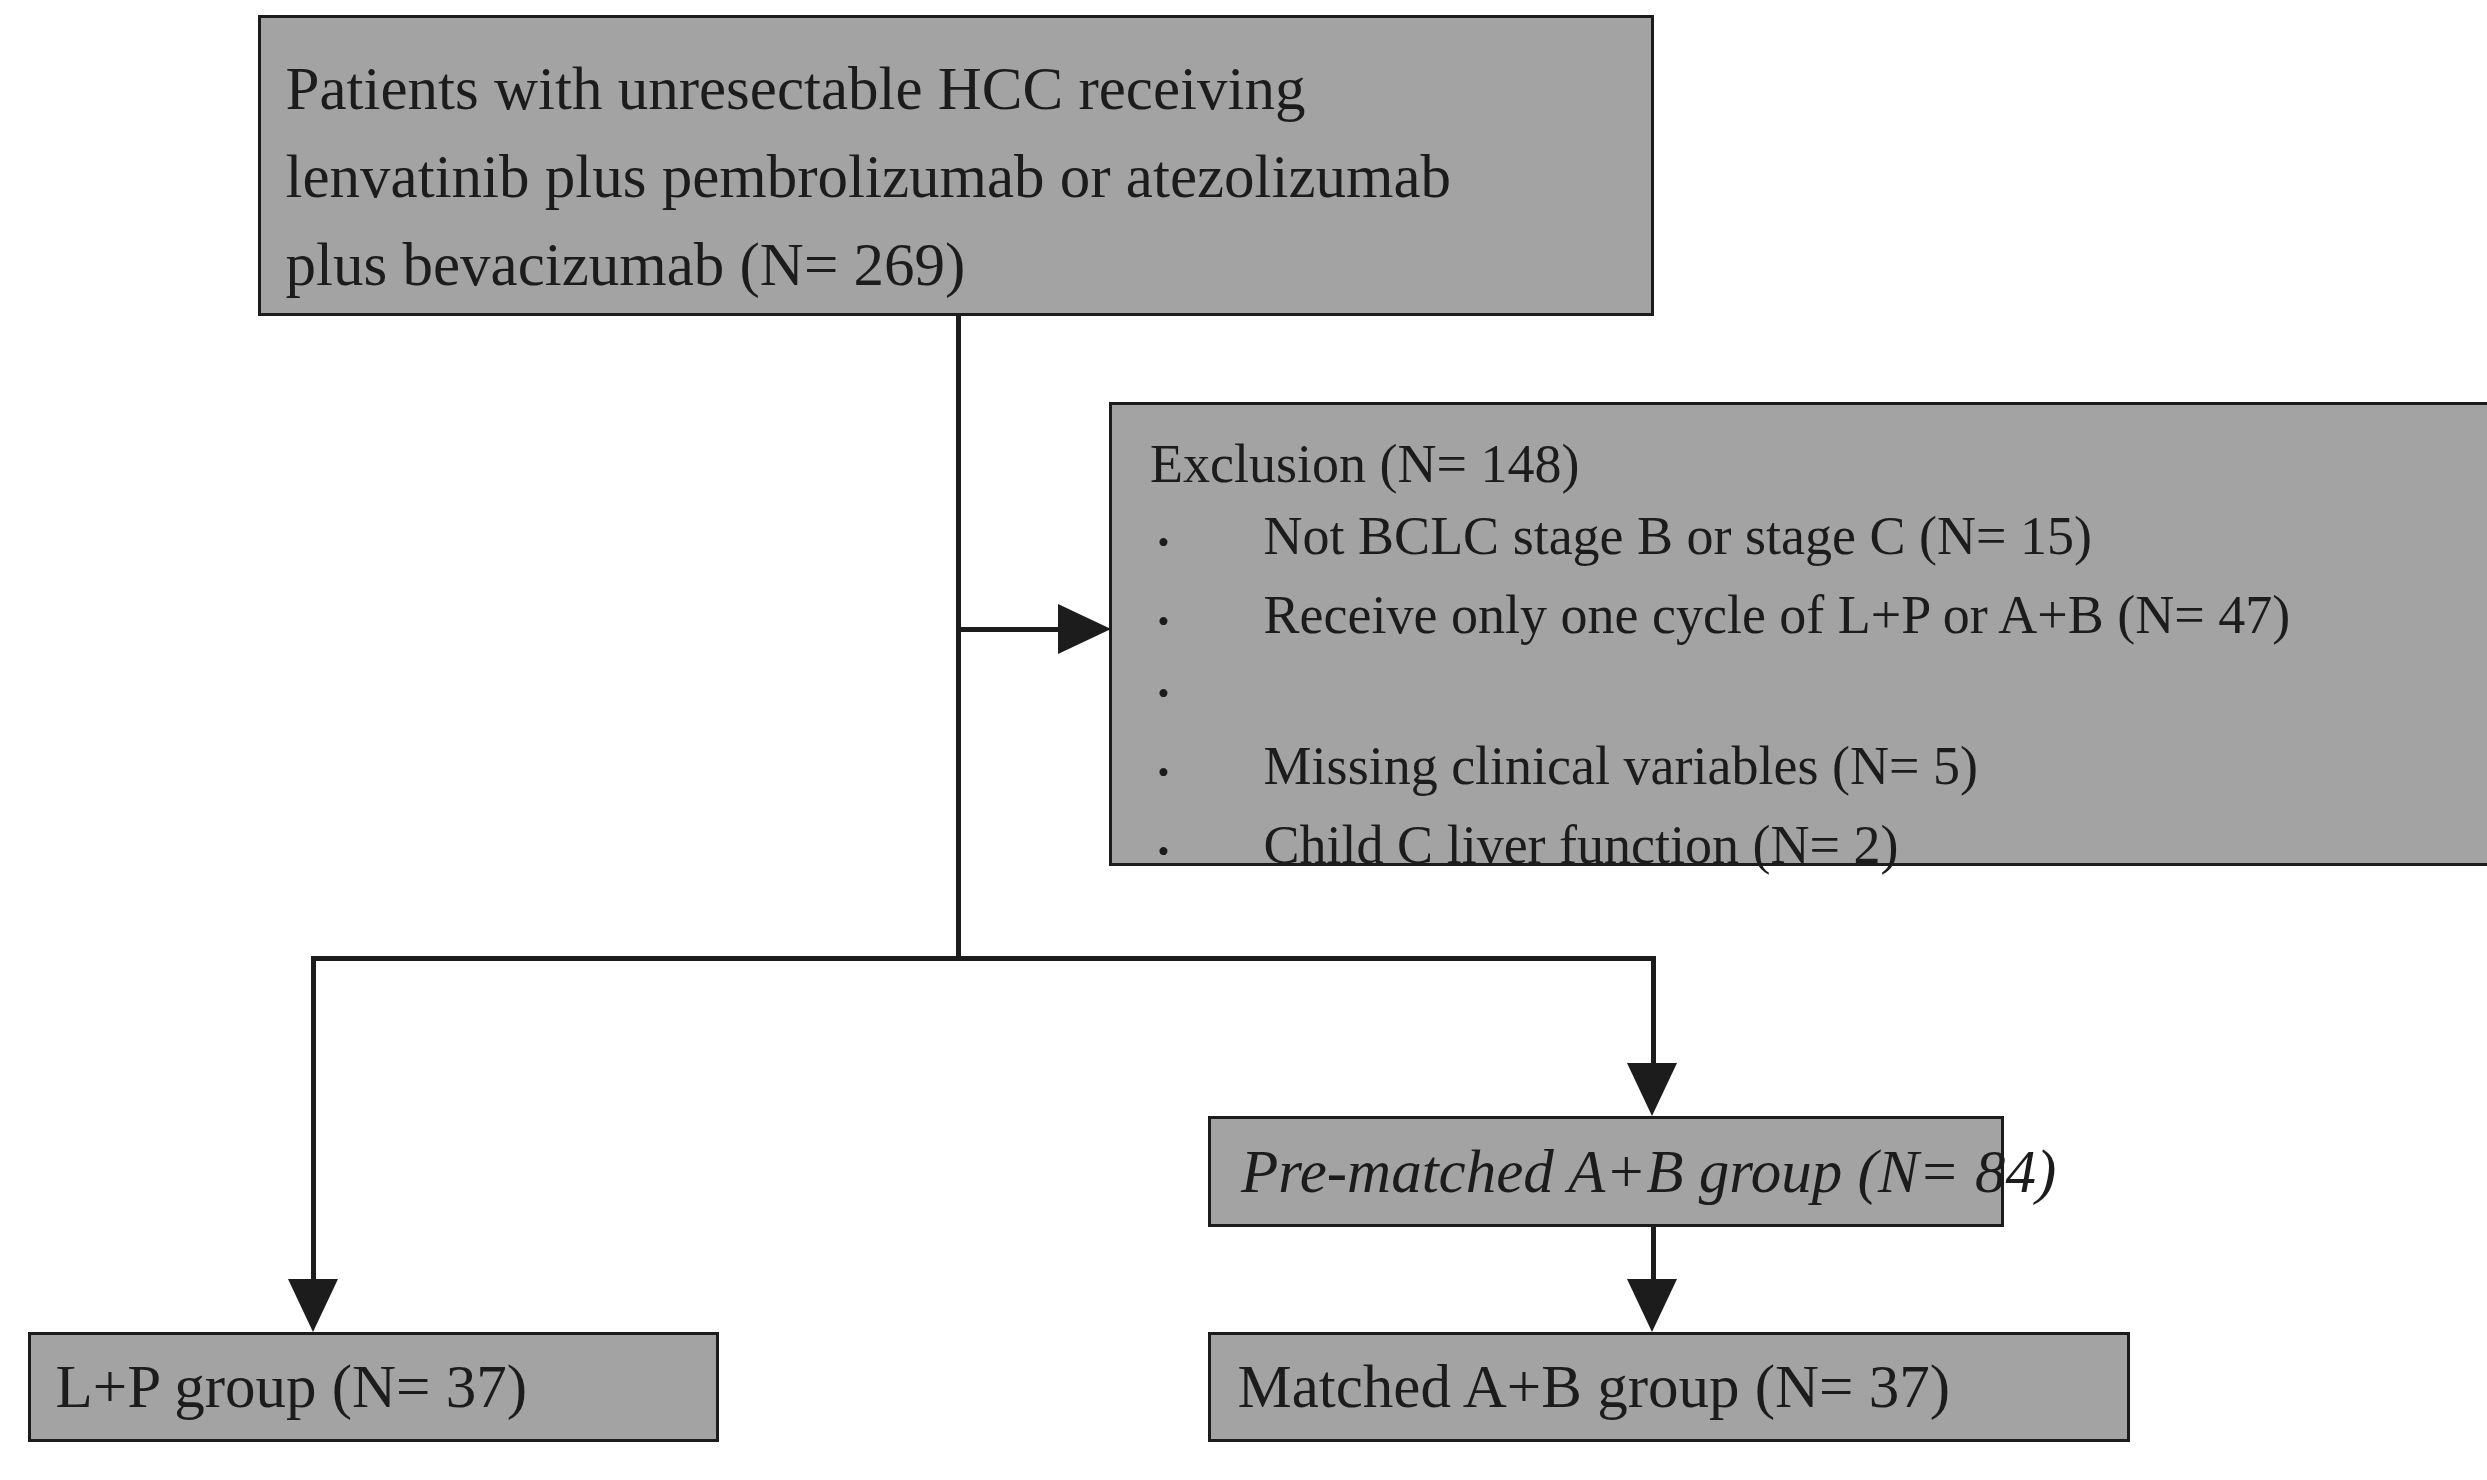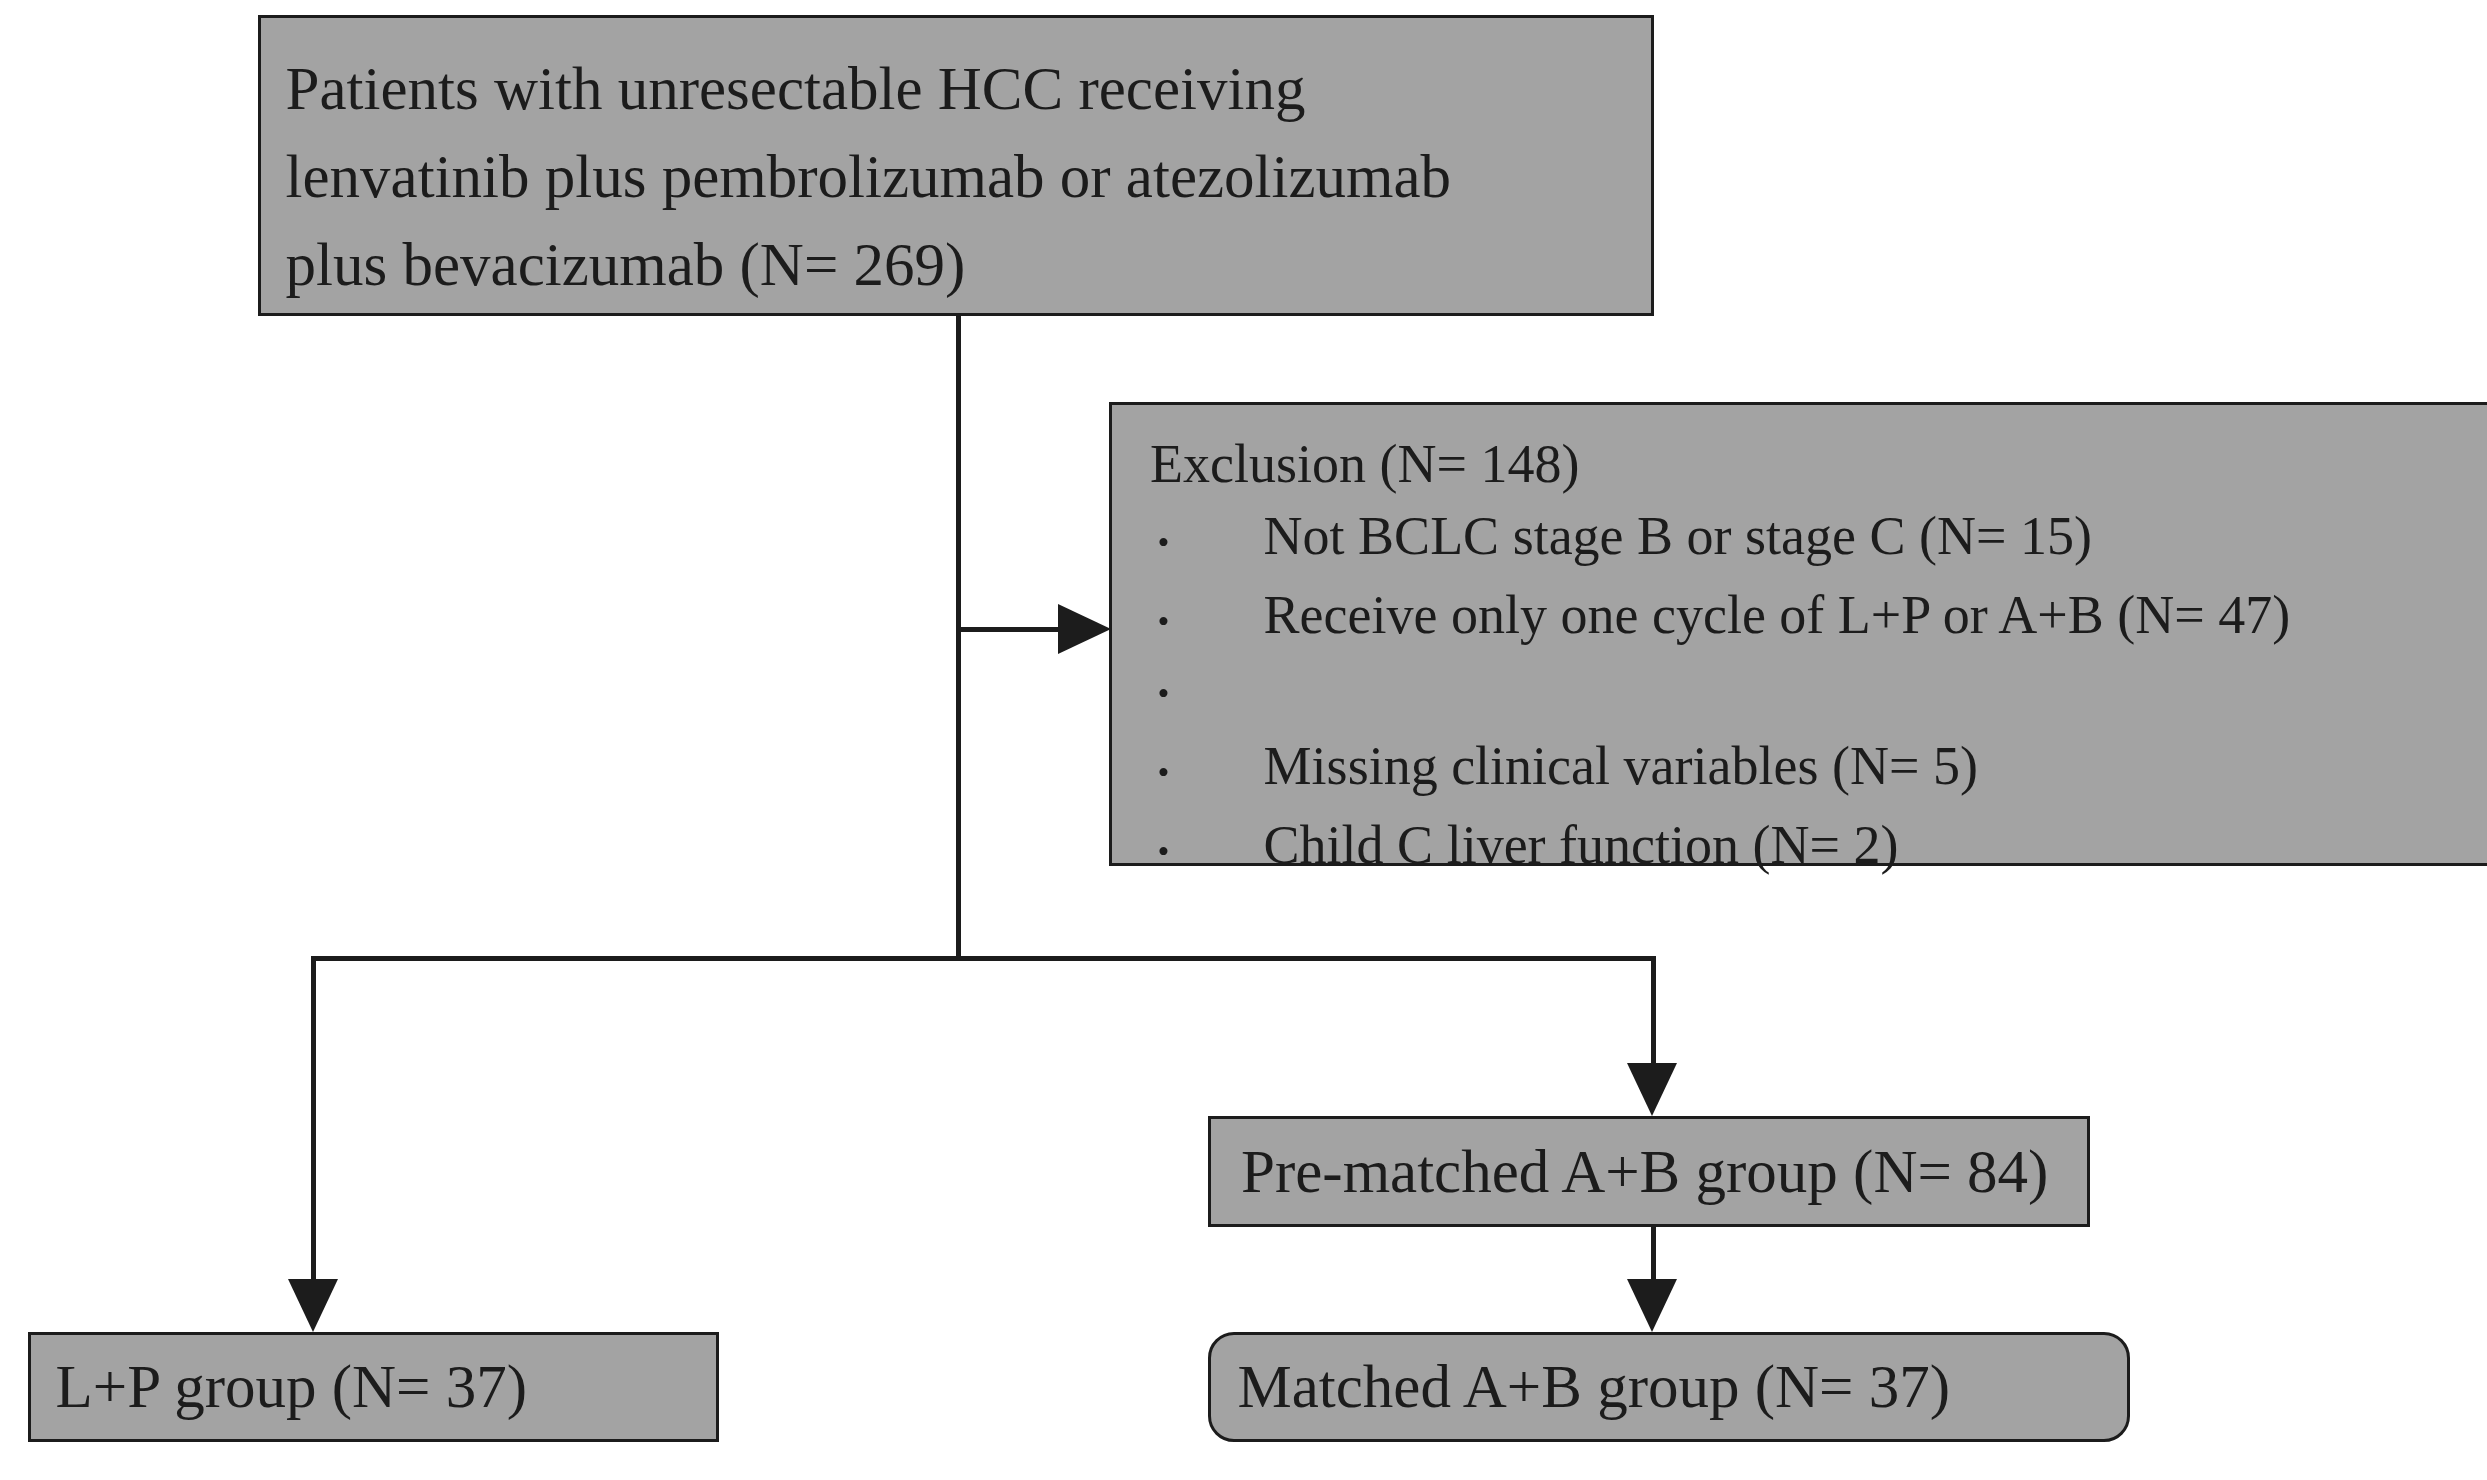--- a/index.html
+++ b/index.html
@@ -78,22 +78,22 @@
     width: 106px; flex: 0 0 106px;
     font-size: 34px; padding-left: 7.6px;
   }
   .exclusion-list .item-text { white-space: nowrap; }
 
   
   .flow-label {
     display: flex; align-items: center;
     font-size: 61px; white-space: nowrap;
   }
-  .pre-matched-box { left: 1208px; top: 1116px; width: 882px; height: 111px; padding-left: 30px; }
-  .matched-box     { left: 1208px; top: 1332px; width: 922px;  height: 110px; padding-left: 26.5px; border-radius: 26px; }
+  .pre-matched-box { left: 1208px; top: 1116px; width: 796px; height: 111px; padding-left: 30px; font-style: italic; }
+  .matched-box     { left: 1208px; top: 1332px; width: 922px;  height: 110px; padding-left: 26.5px; }
   .lp-box          { left: 28px;   top: 1332px; width: 691px;  height: 110px; padding-left: 24.6px; }
 </style>
 </head>
 <body>
 
 <div class="canvas">
 
   <div class="box cohort-box">
     <div>Patients with unresectable HCC receiving</div>
     <div>lenvatinib plus pembrolizumab or atezolizumab</div>

